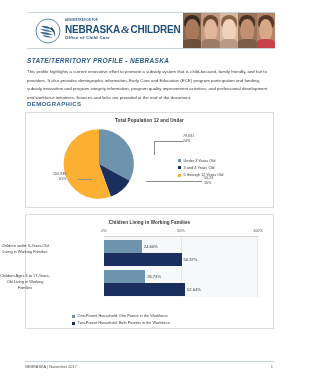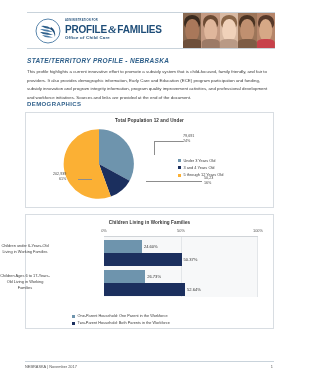--- a/index.html
+++ b/index.html
@@ -162,21 +162,21 @@
           <circle cx="13" cy="13" r="12" fill="none" stroke="#5b87ad" stroke-width="1"></circle>
           <path d="M6 8 Q12 7 17 11 Q13 11 10 10 Z" fill="#2e5f8a"></path>
           <path d="M5 11 Q12 10.5 18 14 Q13 14 9 13 Z" fill="#4a7ba6"></path>
           <path d="M5 14 Q12 13.5 18 17 Q12 17 8 16 Z" fill="#2e5f8a"></path>
           <path d="M7 17 Q13 17 18 19.5 Q13 19.5 10 19 Z" fill="#4a7ba6"></path>
           <path d="M16 9 Q21 12 20 19 Q19 13 15 11 Z" fill="#1e4d78"></path>
         </svg>
       </div>
       <div class="logo-text">
         <div class="logo-kicker">ADMINISTRATION FOR</div>
-        <div class="logo-main"><span>PROFILE</span><span class="amp">&amp;</span><span>FAMILIES</span></div>
+        <div class="logo-main"><span>NEBRASKA</span><span class="amp">&amp;</span><span>CHILDREN</span></div>
         <div class="logo-sub">Office of Child Care</div>
       </div>
     </div>
     <div class="faces">
       <div class="face" style="background:#8a6a52">
           <div class="hair" style="background:#3a2a1e"></div>
           <div class="head" style="background:#a9785a"></div>
           <div class="body" style="background:#6d4f3a"></div>
         </div>
       <div class="face" style="background:#c49a82">

